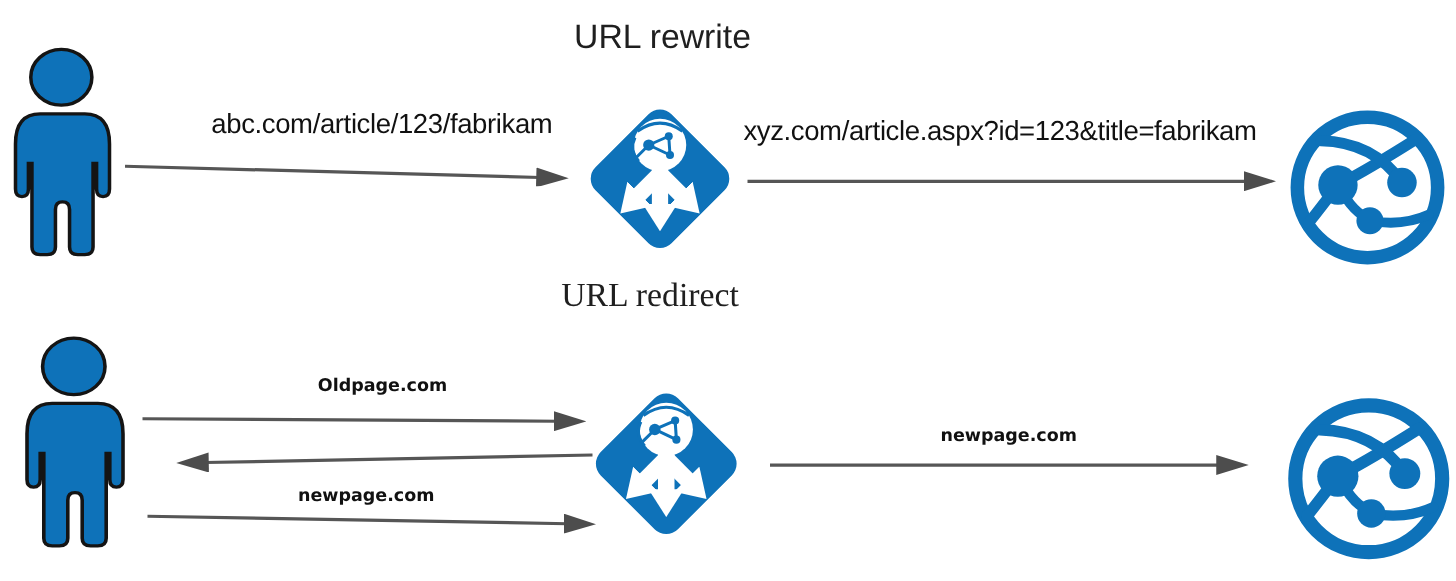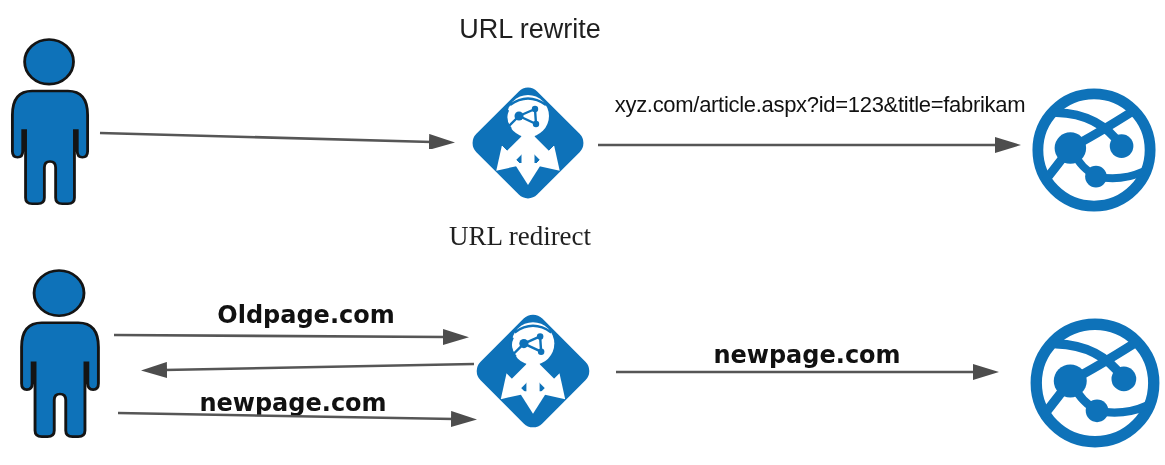--- a/index.html
+++ b/index.html
@@ -3,21 +3,21 @@
 <meta charset="utf-8">
 <style>
   html,body{margin:0;padding:0;background:#fff;}
   .canvas{position:relative;width:1165px;height:465px;background:#ffffff;overflow:hidden;
           font-family:"Liberation Sans",sans-serif;}
   .abs{position:absolute;}
   .title{position:absolute;font-size:27px;color:#1f1f1f;text-align:center;white-space:nowrap;}
   .lbl{position:absolute;font-size:22px;color:#111;text-align:center;white-space:nowrap;
        letter-spacing:-0.3px;}
   .lbl-b{position:absolute;font-family:"DejaVu Sans",sans-serif;font-weight:bold;
-         font-size:24px;color:#111;text-align:center;white-space:nowrap;}
+         font-size:14px;color:#111;text-align:center;white-space:nowrap;}
   svg{display:block;}
 </style>
 </head>
 <body>
 
 <div class="canvas">
 
   <svg width="0" height="0" style="position:absolute">
     <defs>
       <marker id="ah-gray" markerUnits="userSpaceOnUse" markerWidth="26" markerHeight="16" refX="3" refY="8" orient="auto">
@@ -32,20 +32,21 @@
   <div class="title" style="left:380px;top:14px;width:300px;">URL rewrite</div>
 
   <svg class="abs" style="left:3px;top:36px;" width="94" height="172" viewBox="0 0 100 200" preserveAspectRatio="none">
     <circle cx="49" cy="30" r="26" fill="#0e72b9" stroke="#141414" stroke-width="3"></circle>
     <path d="M31,64 L69,64 Q90,64 90,92 L90,134 Q90,141 84.5,141 Q79,141 79,134 L79,110 L76,110
          L76,188 Q76,195 69,195 L63,195 Q56,195 56,188 L56,153 Q56,146 50,146 Q44,146 44,153
          L44,188 Q44,195 37,195 L31,195 Q24,195 24,188 L24,110 L21,110 L21,134
          Q21,141 15.5,141 Q10,141 10,134 L10,92 Q10,64 31,64 Z" fill="#0e72b9" stroke="#141414" stroke-width="3"></path>
   </svg>
 
+  <div class="lbl" style="left:128px;top:86px;width:355px;">abc.com/article/123/fabrikam</div>
   <svg class="abs" style="left:98px;top:123px;" width="362" height="26">
     <line x1="2" y1="10" x2="334" y2="19" stroke="#565656" stroke-width="2.6" marker-end="url(#ah-gray)"></line>
   </svg>
 
   <svg class="abs" style="left:464px;top:79px;" width="128" height="128" viewBox="0 0 128 128">
     <rect x="21" y="21" width="86" height="86" rx="13" transform="rotate(45 64 64)" fill="#0e72b9"></rect>
     <g>
       <circle cx="64" cy="37" r="21" fill="#ffffff"></circle>
       <g stroke="#0e72b9" stroke-width="2.4" fill="none">
         <path d="M46,26 Q64,13 82,26"></path>
@@ -58,21 +59,21 @@
         <circle cx="72" cy="45" r="3.2"></circle>
       </g>
     </g>
     <g stroke="#ffffff" stroke-width="13" fill="none">
       <path d="M64,54 L64,88" marker-end="url(#ah-white)"></path>
       <path d="M63,61 L45,79" marker-end="url(#ah-white)"></path>
       <path d="M65,61 L83,79" marker-end="url(#ah-white)"></path>
     </g>
   </svg>
 
-  <div class="lbl" style="left:600px;top:92px;width:440px;">xyz.com/article.aspx?id=123&amp;title=fabrikam</div>
+  <div class="lbl" style="left:580px;top:92px;width:440px;">xyz.com/article.aspx?id=123&amp;title=fabrikam</div>
   <svg class="abs" style="left:596px;top:134px;" width="432" height="22">
     <line x1="2" y1="11" x2="402" y2="11" stroke="#565656" stroke-width="2.6" marker-end="url(#ah-gray)"></line>
   </svg>
 
   <svg class="abs" style="left:1030px;top:86px;" width="128" height="128" viewBox="0 0 130 130">
     <circle cx="65" cy="65" r="57" fill="none" stroke="#0e72b9" stroke-width="11"></circle>
     <g>
       <g stroke="#0e72b9" fill="none" stroke-linecap="round">
         <path d="M41,63 Q66,50 104,26" stroke-width="9"></path>
         <path d="M93,61 Q70,28 27,27" stroke-width="9"></path>

